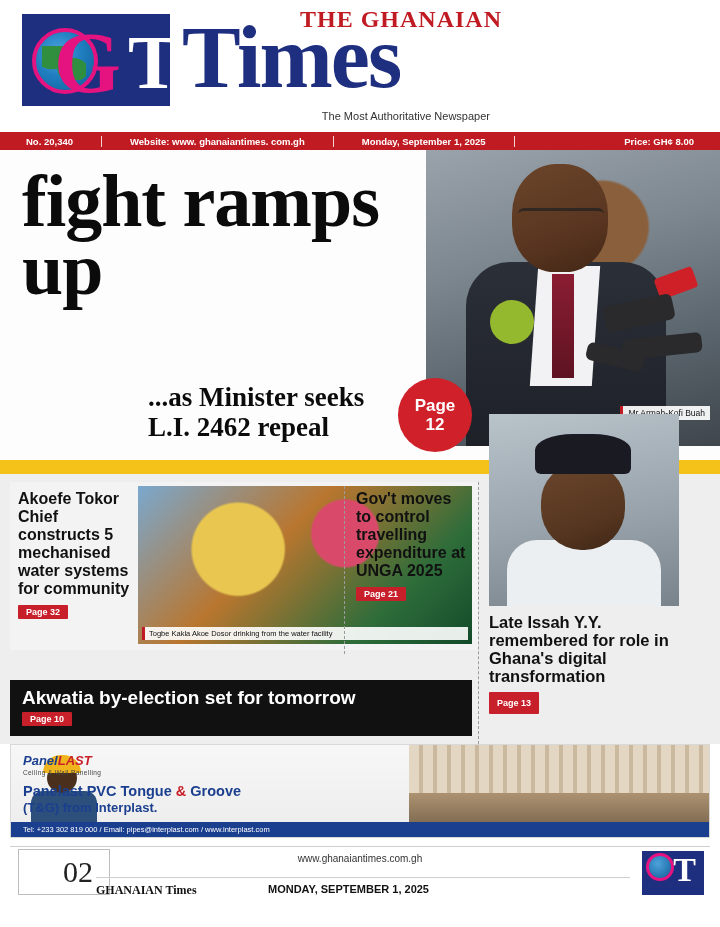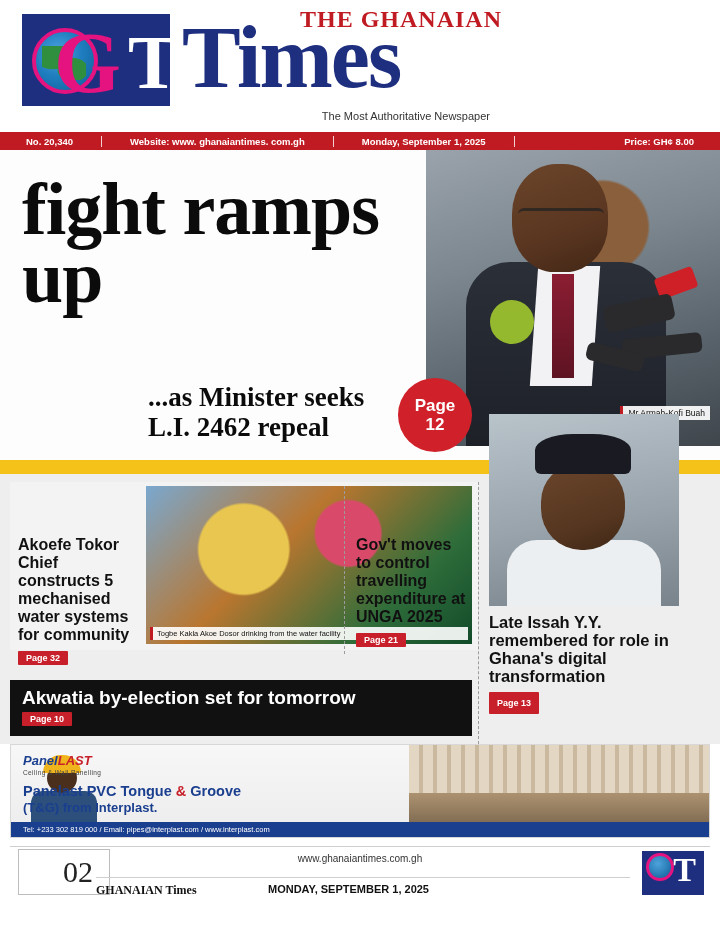--- a/index.html
+++ b/index.html
@@ -236,21 +236,21 @@
   }
   .hl {
     font-family: "Liberation Serif", serif;
     font-weight: bold;
     font-size: 74px;
     line-height: 66px;
     letter-spacing: -1px;
     color: #0b0b0b;
     margin: 0;
   }
-  .hl.l2 { margin-top: 12px; }
+  .hl.l2 { margin-top: 4px; }
   .hl.l3 { margin-top: 2px; }
   .sub-wrap {
     position: absolute;
     left: 148px;
     top: 232px;
     width: 290px;
     z-index: 4;
   }
   .sub1 {
     font-family: "Liberation Serif", serif;
@@ -309,21 +309,21 @@
     background: #f4f3f3;
   }
   .box-a .txt {
     width: 128px;
     padding: 8px 6px 6px 8px;
     box-sizing: border-box;
   }
   .box-a .ph {
     position: relative;
     flex: 1;
-    margin: 4px 6px 6px 8px;
+    margin: 4px 6px 6px 0;
     background:
       radial-gradient(circle at 30% 40%, #e8c64f 0 18%, transparent 19%),
       radial-gradient(circle at 62% 30%, #d94a6a 0 14%, transparent 15%),
       linear-gradient(135deg, #7aa8cf 0%, #b9762f 40%, #2f6d3a 75%, #124b2a 100%);
     overflow: hidden;
   }
   .ph-cap {
     position: absolute;
     left: 4px;
     bottom: 4px;
@@ -333,21 +333,20 @@
     font-size: 7.5px;
     line-height: 9px;
     padding: 2px 4px;
     color: #111;
   }
   .hl2 {
     font-weight: bold;
     font-size: 16px;
     line-height: 18px;
     color: #111;
-    margin-top: 46px;
   }
   .vdivide {
     position: absolute;
     top: 4px;
     bottom: 8px;
     width: 0;
     border-left: 1px dashed #9b9b9b;
   }
   .box-b {
     position: absolute;

